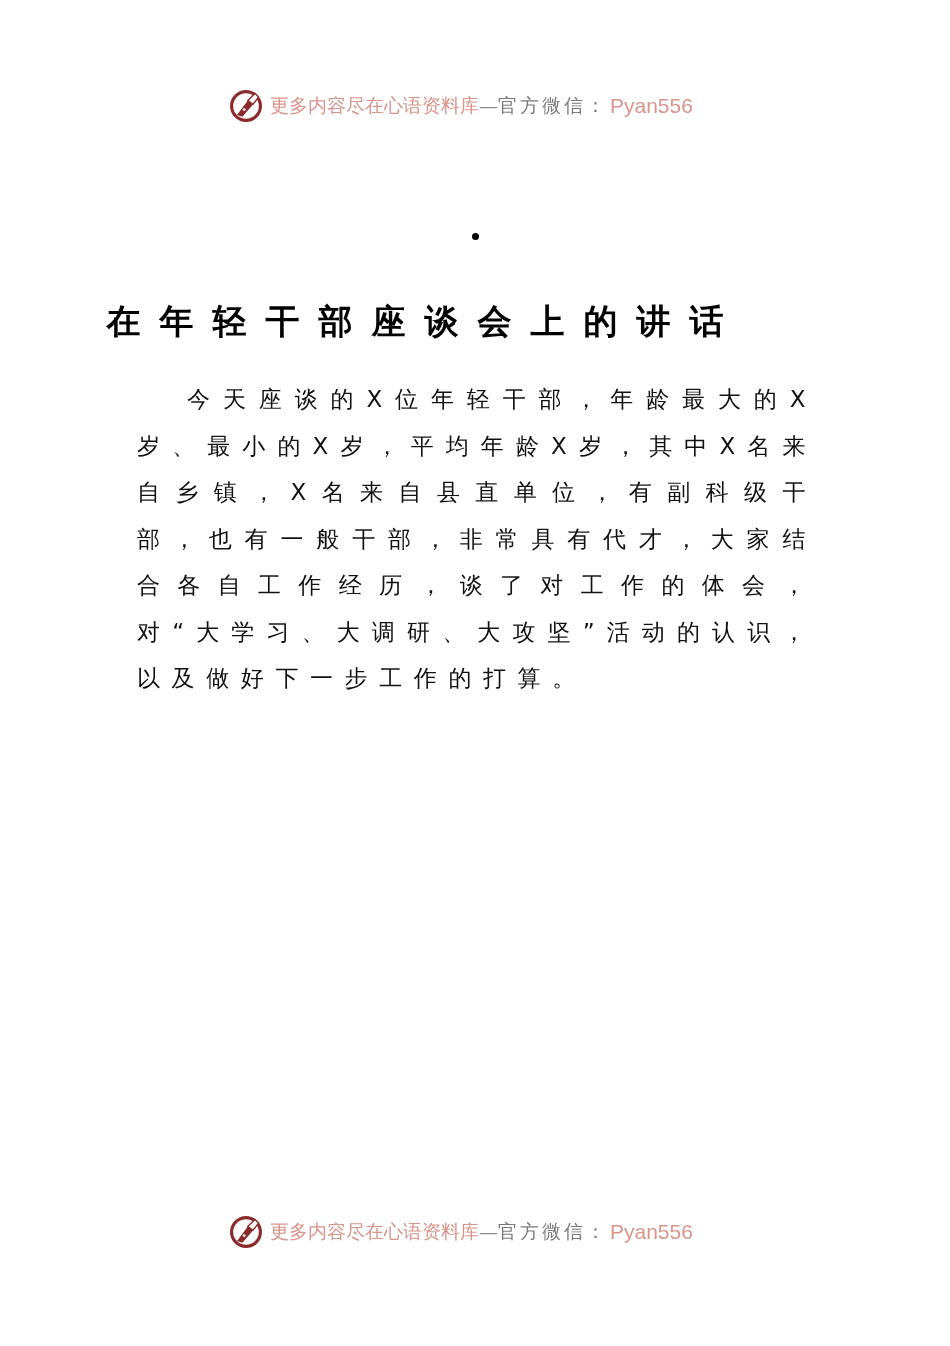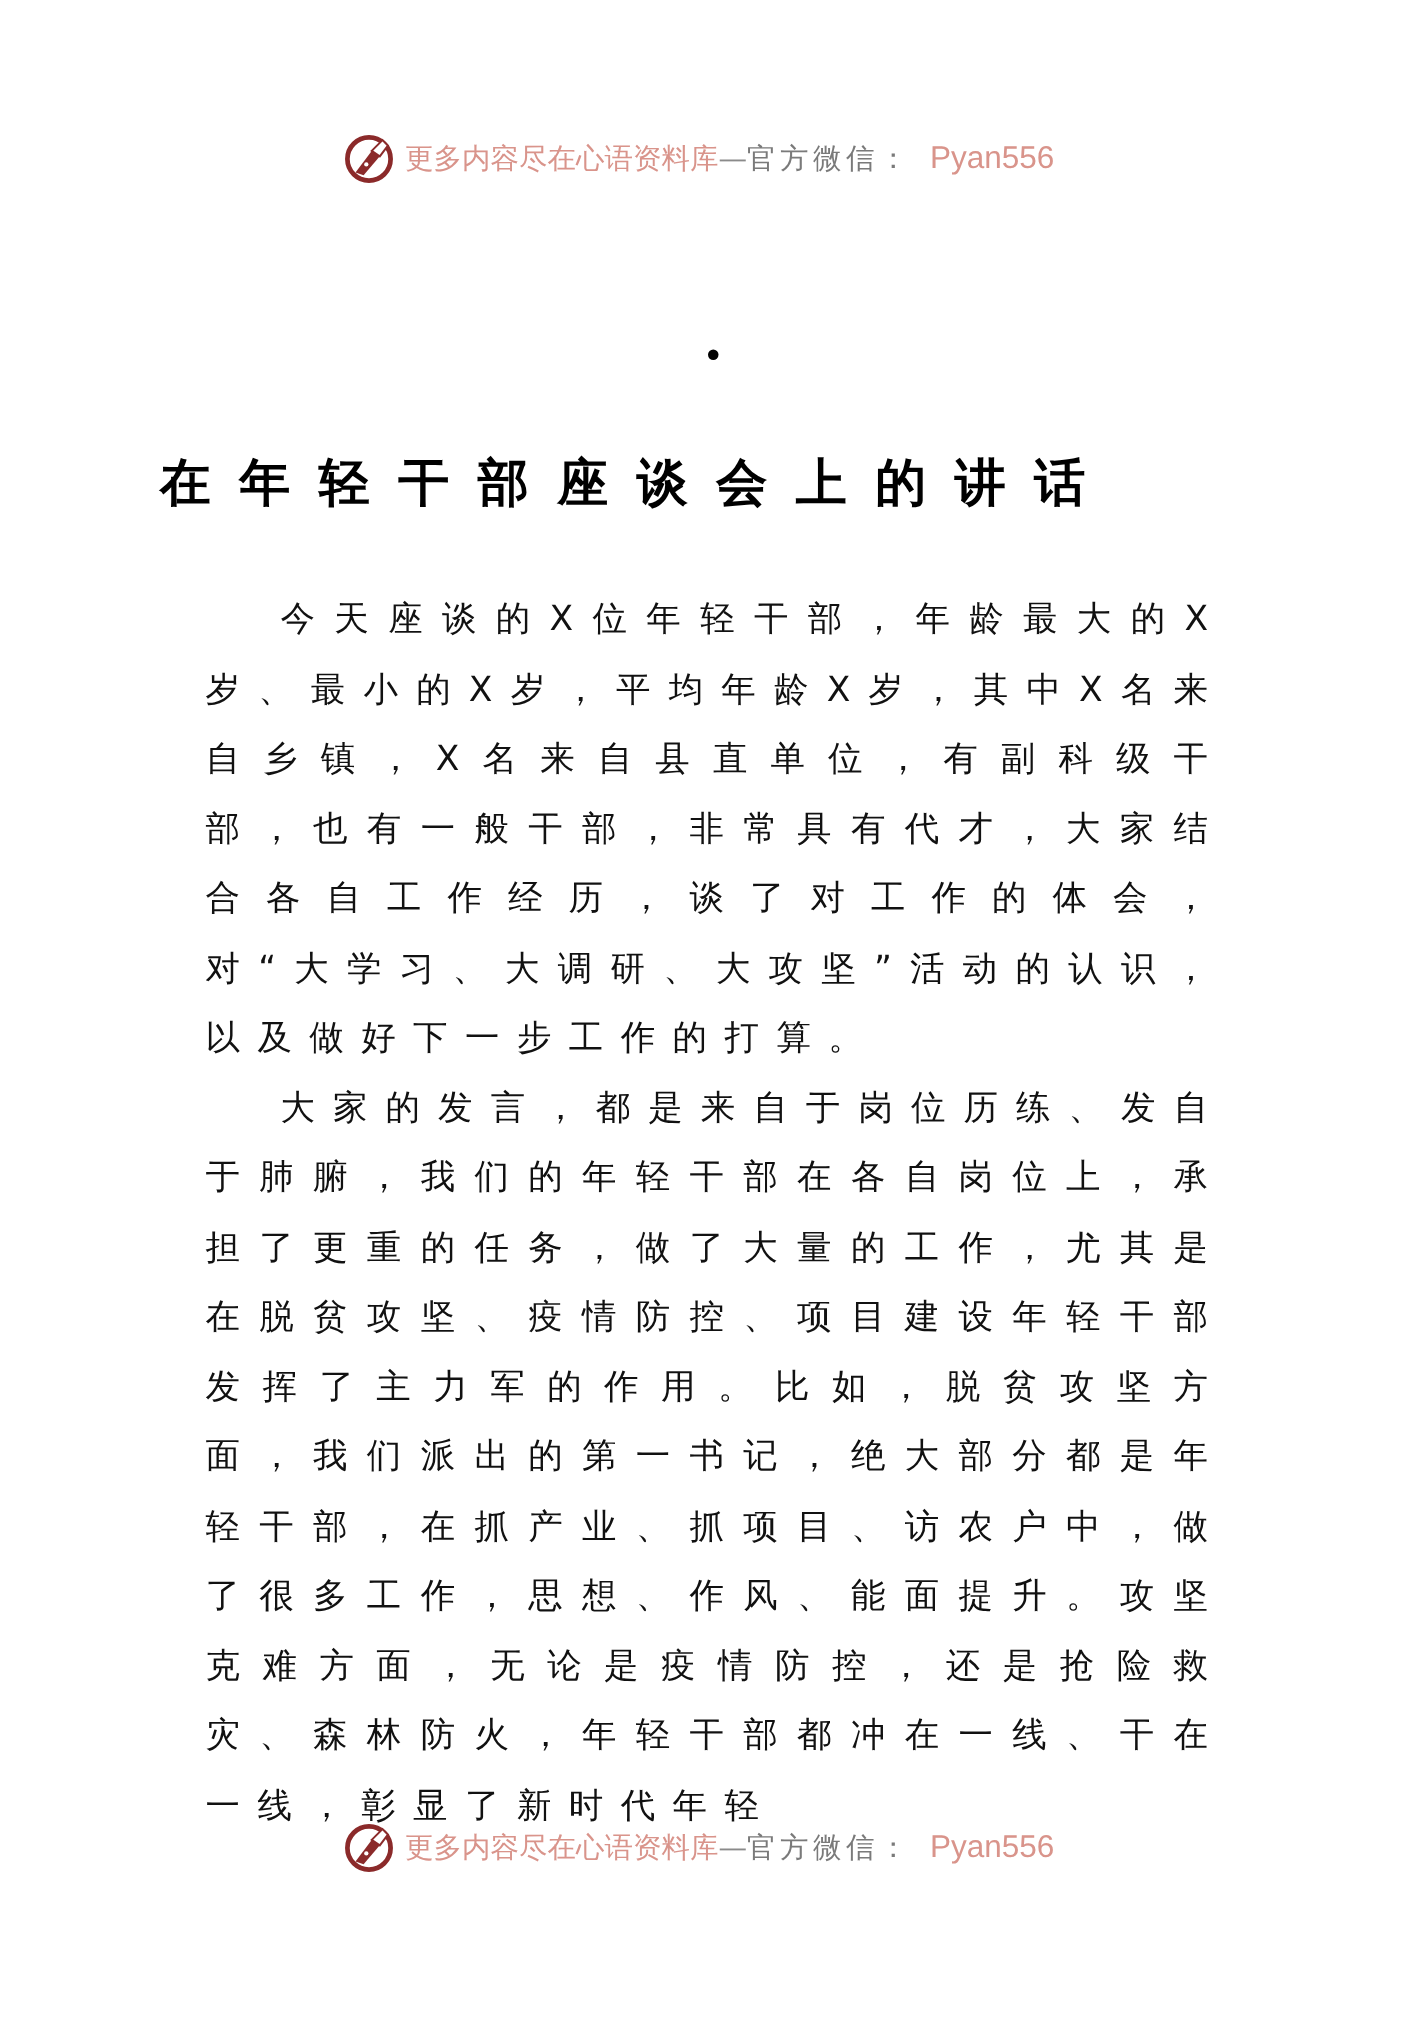--- a/index.html
+++ b/index.html
@@ -47,21 +47,21 @@
       font-family: "DejaVu Serif", serif;
       font-size: 19px;
       color: #7a7a7a;
       letter-spacing: 3px;
       text-align: right;
     }
     .wm-id {
       font-family: "Liberation Sans", sans-serif;
       font-size: 21px;
       color: #d9948b;
-      margin-left: 12px;
+      margin-left: 2px;
     }
     .dot {
       position: absolute;
       left: 472px;
       top: 233px;
       width: 7px;
       height: 7px;
       border-radius: 50%;
       background: #000;
     }
@@ -74,21 +74,21 @@
       font-family: "DejaVu Serif", serif;
       font-weight: bold;
       font-size: 34px;
       letter-spacing: 19px;
       color: #000;
       text-indent: 19px;
     }
     .content {
       position: absolute;
       left: 137px;
-      top: 390px;
+      top: 376px;
       width: 680px;
     }
     .para {
       margin: 0;
       font-family: "DejaVu Sans", sans-serif;
       font-size: 23px;
       line-height: 46.5px;
       letter-spacing: 11.6px;
       text-align: justify;
       text-indent: 50px;
@@ -111,21 +111,20 @@
   <span class="wm-label">官方微信：</span>
   <span class="wm-id">Pyan556</span>
 </div>
 
 <div class="dot"></div>
 
 <h1 class="title">在年轻干部座谈会上的讲话</h1>
 
 <div class="content">
   <p class="para">今天座谈的X位年轻干部，年龄最大的X岁、最小的X岁，平均年龄X岁，其中X名来自乡镇，X名来自县直单位，有副科级干部，也有一般干部，非常具有代才，大家结合各自工作经历，谈了对工作的体会，对“大学习、大调研、大攻坚”活动的认识，以及做好下一步工作的打算。</p>
-  <p class="para">大家的发言，都是来自于岗位历练、发自于肺腑，我们的年轻干部在各自岗位上，承担了更重的任务，做了大量的工作，尤其是在脱贫攻坚、疫情防控、项目建设年轻干部发挥了主力军的作用。比如，脱贫攻坚方面，我们派出的第一书记，绝大部分都是年轻干部，在抓产业、抓项目、访农户中，做了很多工作，思想、作风、能面提升。攻坚克难方面，无论是疫情防控，还是抢险救灾、森林防火，年轻干部都冲在一线、干在一线，彰显了新时代年轻</p>
 </div>
 
 <div class="watermark bottom">
   <svg class="wm-logo" viewBox="0 0 40 40">
     <circle cx="20" cy="20" r="16" fill="none" stroke="#8b2a2a" stroke-width="3.5"></circle>
     <path d="M10 30 L22 14 L28 18 L16 32 Z" fill="#8b2a2a"></path>
     <path d="M22 14 L30 6 L34 10 L28 18 Z" fill="#ffffff" stroke="#8b2a2a" stroke-width="1.5"></path>
     <circle cx="18" cy="24" r="1.6" fill="#ffffff"></circle>
   </svg>
   <span class="wm-site">更多内容尽在心语资料库</span>

